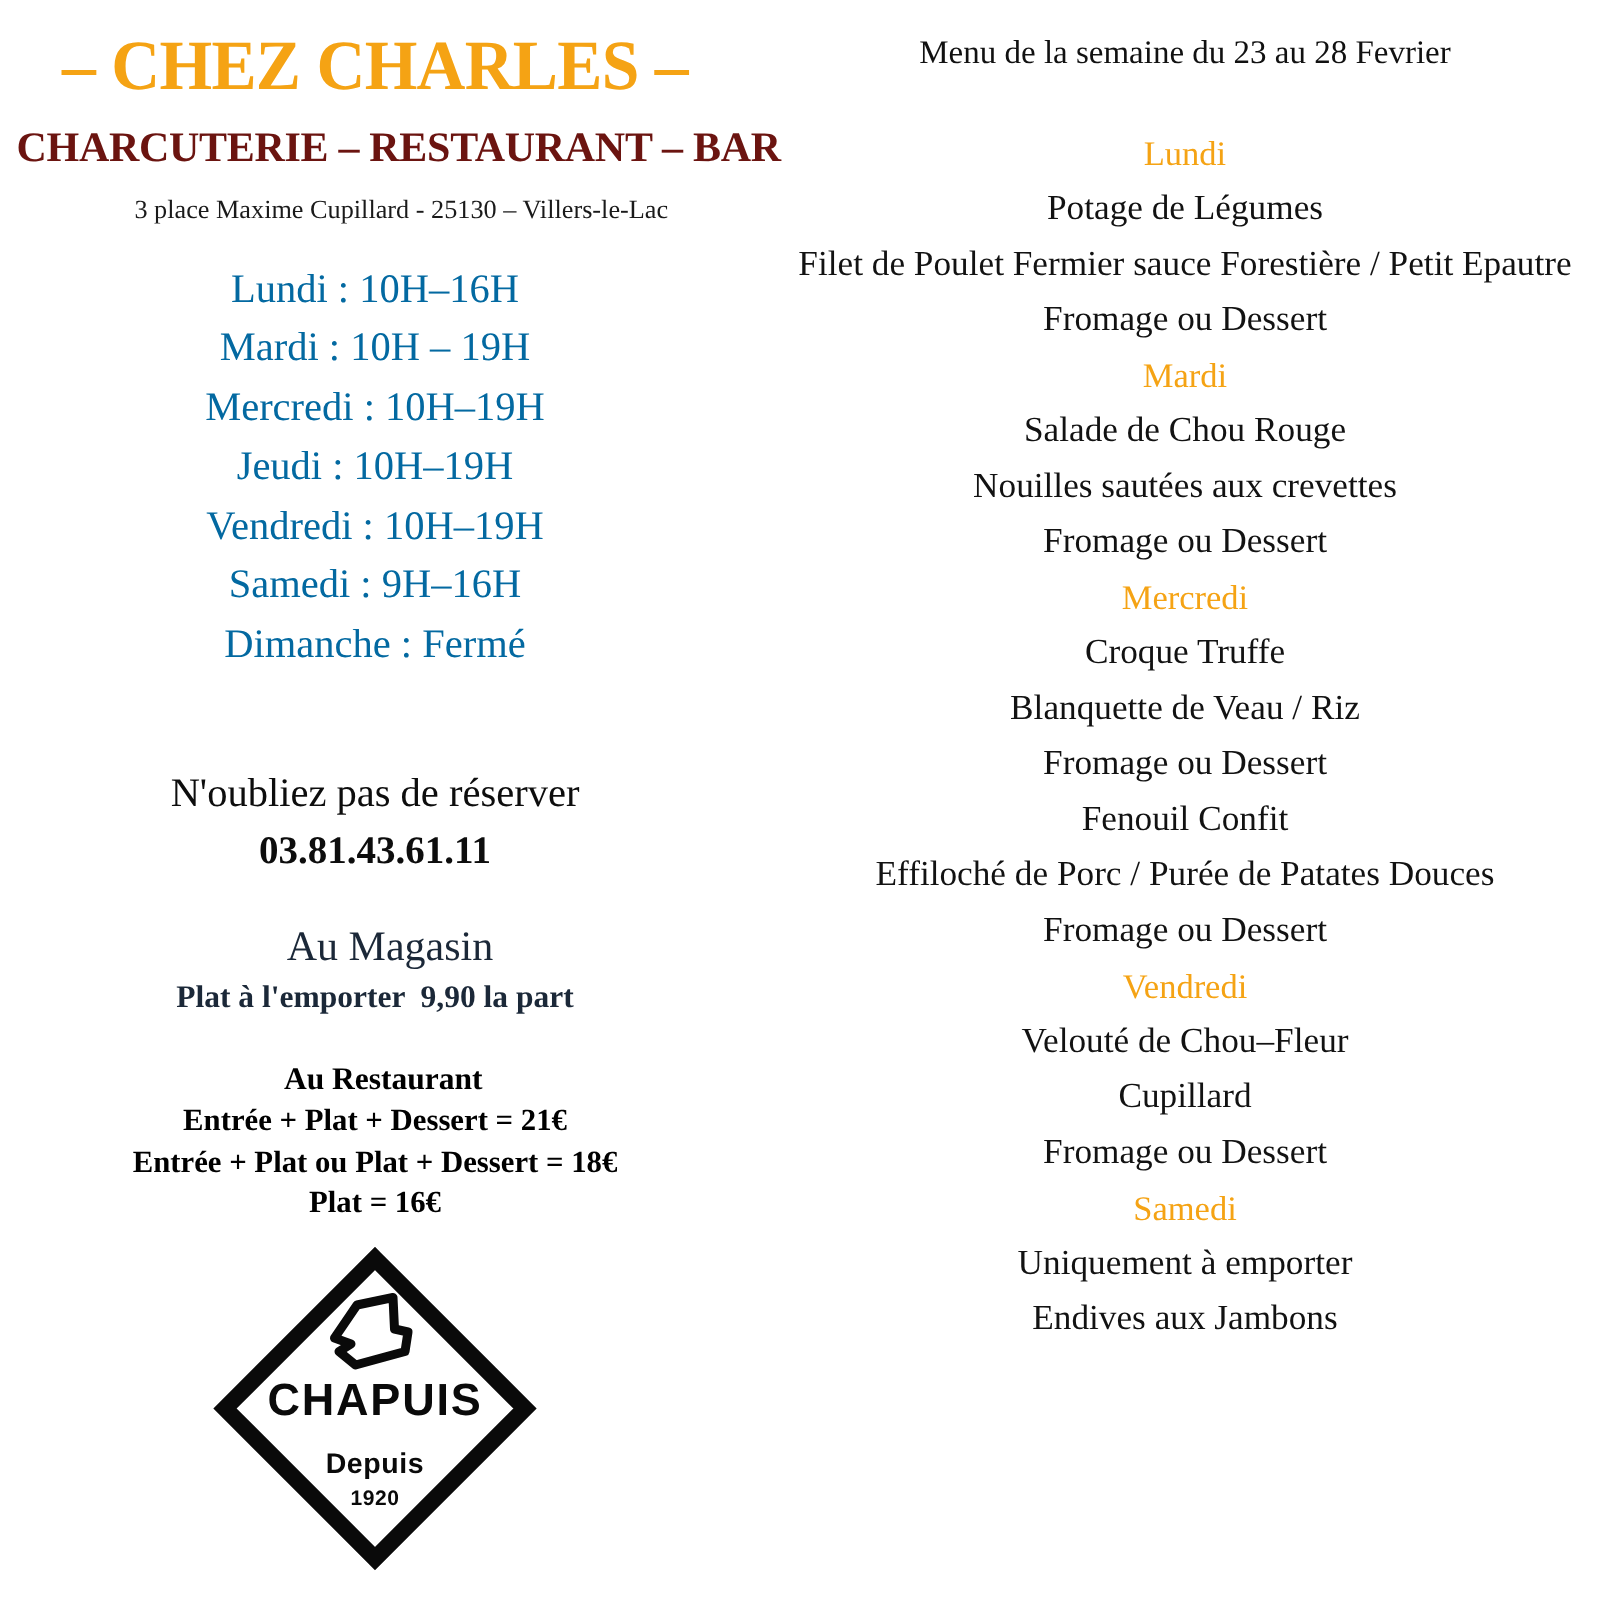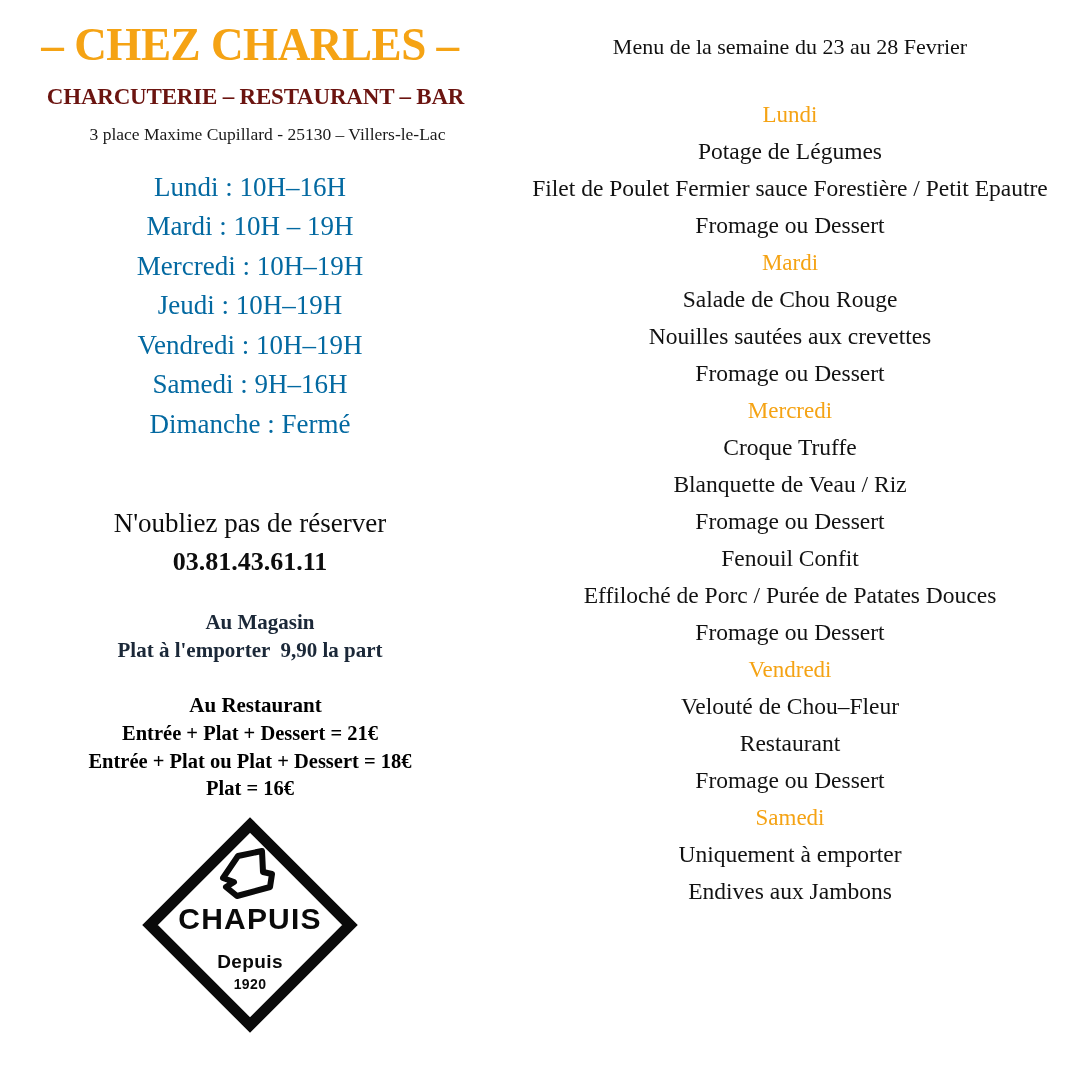--- a/index.html
+++ b/index.html
@@ -39,21 +39,21 @@
     line-height: 1;
     margin: 0;
     padding-top: 21px;
     white-space: nowrap;
     transform: scaleX(0.96);
   }
 
   .brand-sub {
     text-align: center;
     color: #6B1410;
-    font-size: 23px;
+    font-size: 28px;
     font-weight: bold;
     line-height: 1;
     margin: 0;
     padding-top: 17px;
     letter-spacing: -0.2px;
     white-space: nowrap;
     padding-left: 11px;
   }
 
   .brand-address {
@@ -98,22 +98,22 @@
     color: #0d0d0d;
     padding-top: 5px;
   }
 
   .shop-block {
     text-align: center;
     padding-top: 30px;
     color: #1B2838;
   }
   .shop-head {
-    font-size: 21px;
-    font-weight: bold;
+    font-size: 28px;
+    font-weight: normal;
     line-height: 1.32;
     margin-left: 20px;
   }
   .shop-line {
     font-size: 21px;
     font-weight: bold;
     line-height: 1.32;
     white-space: pre;
   }
 
@@ -145,21 +145,21 @@
   .right-col {
     flex: 1 1 auto;
     position: relative;
     text-align: center;
   }
 
   .menu-week-title {
     font-size: 22px;
     line-height: 1;
     color: #111111;
-    padding-top: 36px;
+    padding-top: 24px;
     white-space: nowrap;
   }
 
   .menu-days {
     padding-top: 38px;
   }
 
   .day-group { }
 
   .day-name {
@@ -255,21 +255,21 @@
 
       <div class="day-group">
         <div class="day-dish">Fenouil Confit</div>
         <div class="day-dish">Effiloché de Porc / Purée de Patates Douces</div>
         <div class="day-dish">Fromage ou Dessert</div>
       </div>
 
       <div class="day-group">
         <div class="day-name">Vendredi</div>
         <div class="day-dish">Velouté de Chou–Fleur</div>
-        <div class="day-dish">Restaurant</div>
+        <div class="day-dish">Cupillard</div>
         <div class="day-dish">Fromage ou Dessert</div>
       </div>
 
       <div class="day-group">
         <div class="day-name">Samedi</div>
         <div class="day-dish">Uniquement à emporter</div>
         <div class="day-dish">Endives aux Jambons</div>
       </div>
 
     </div>

